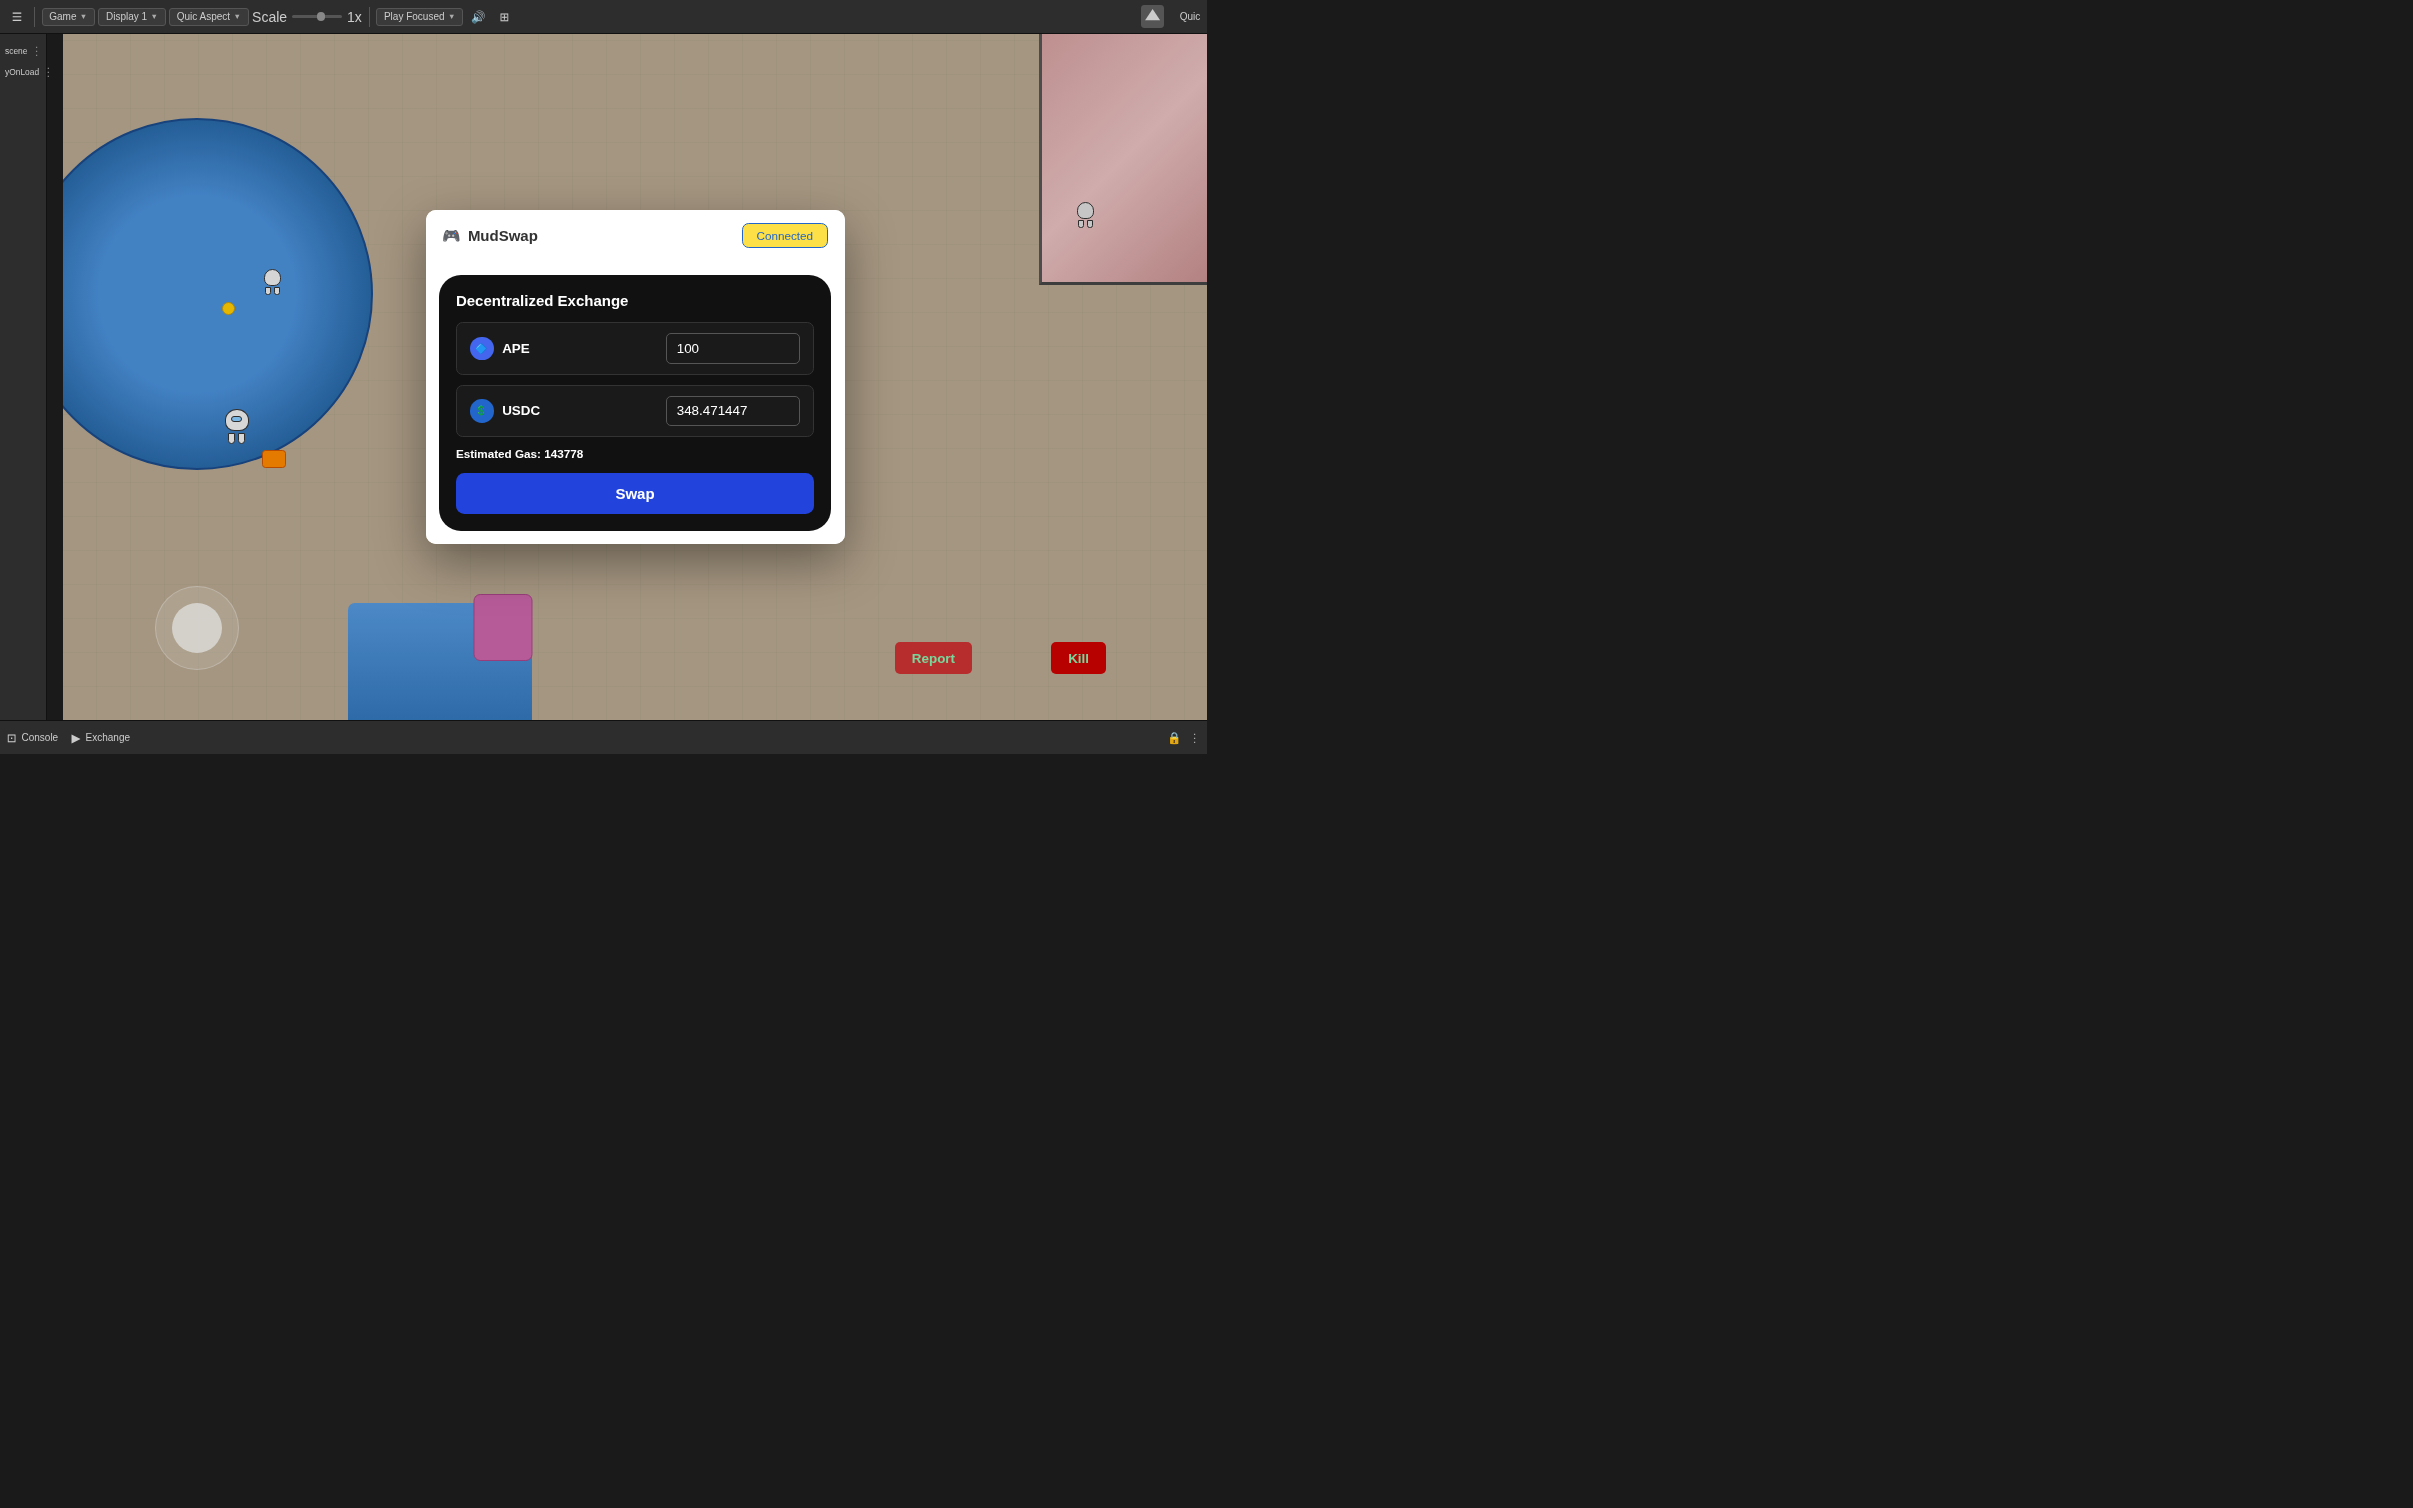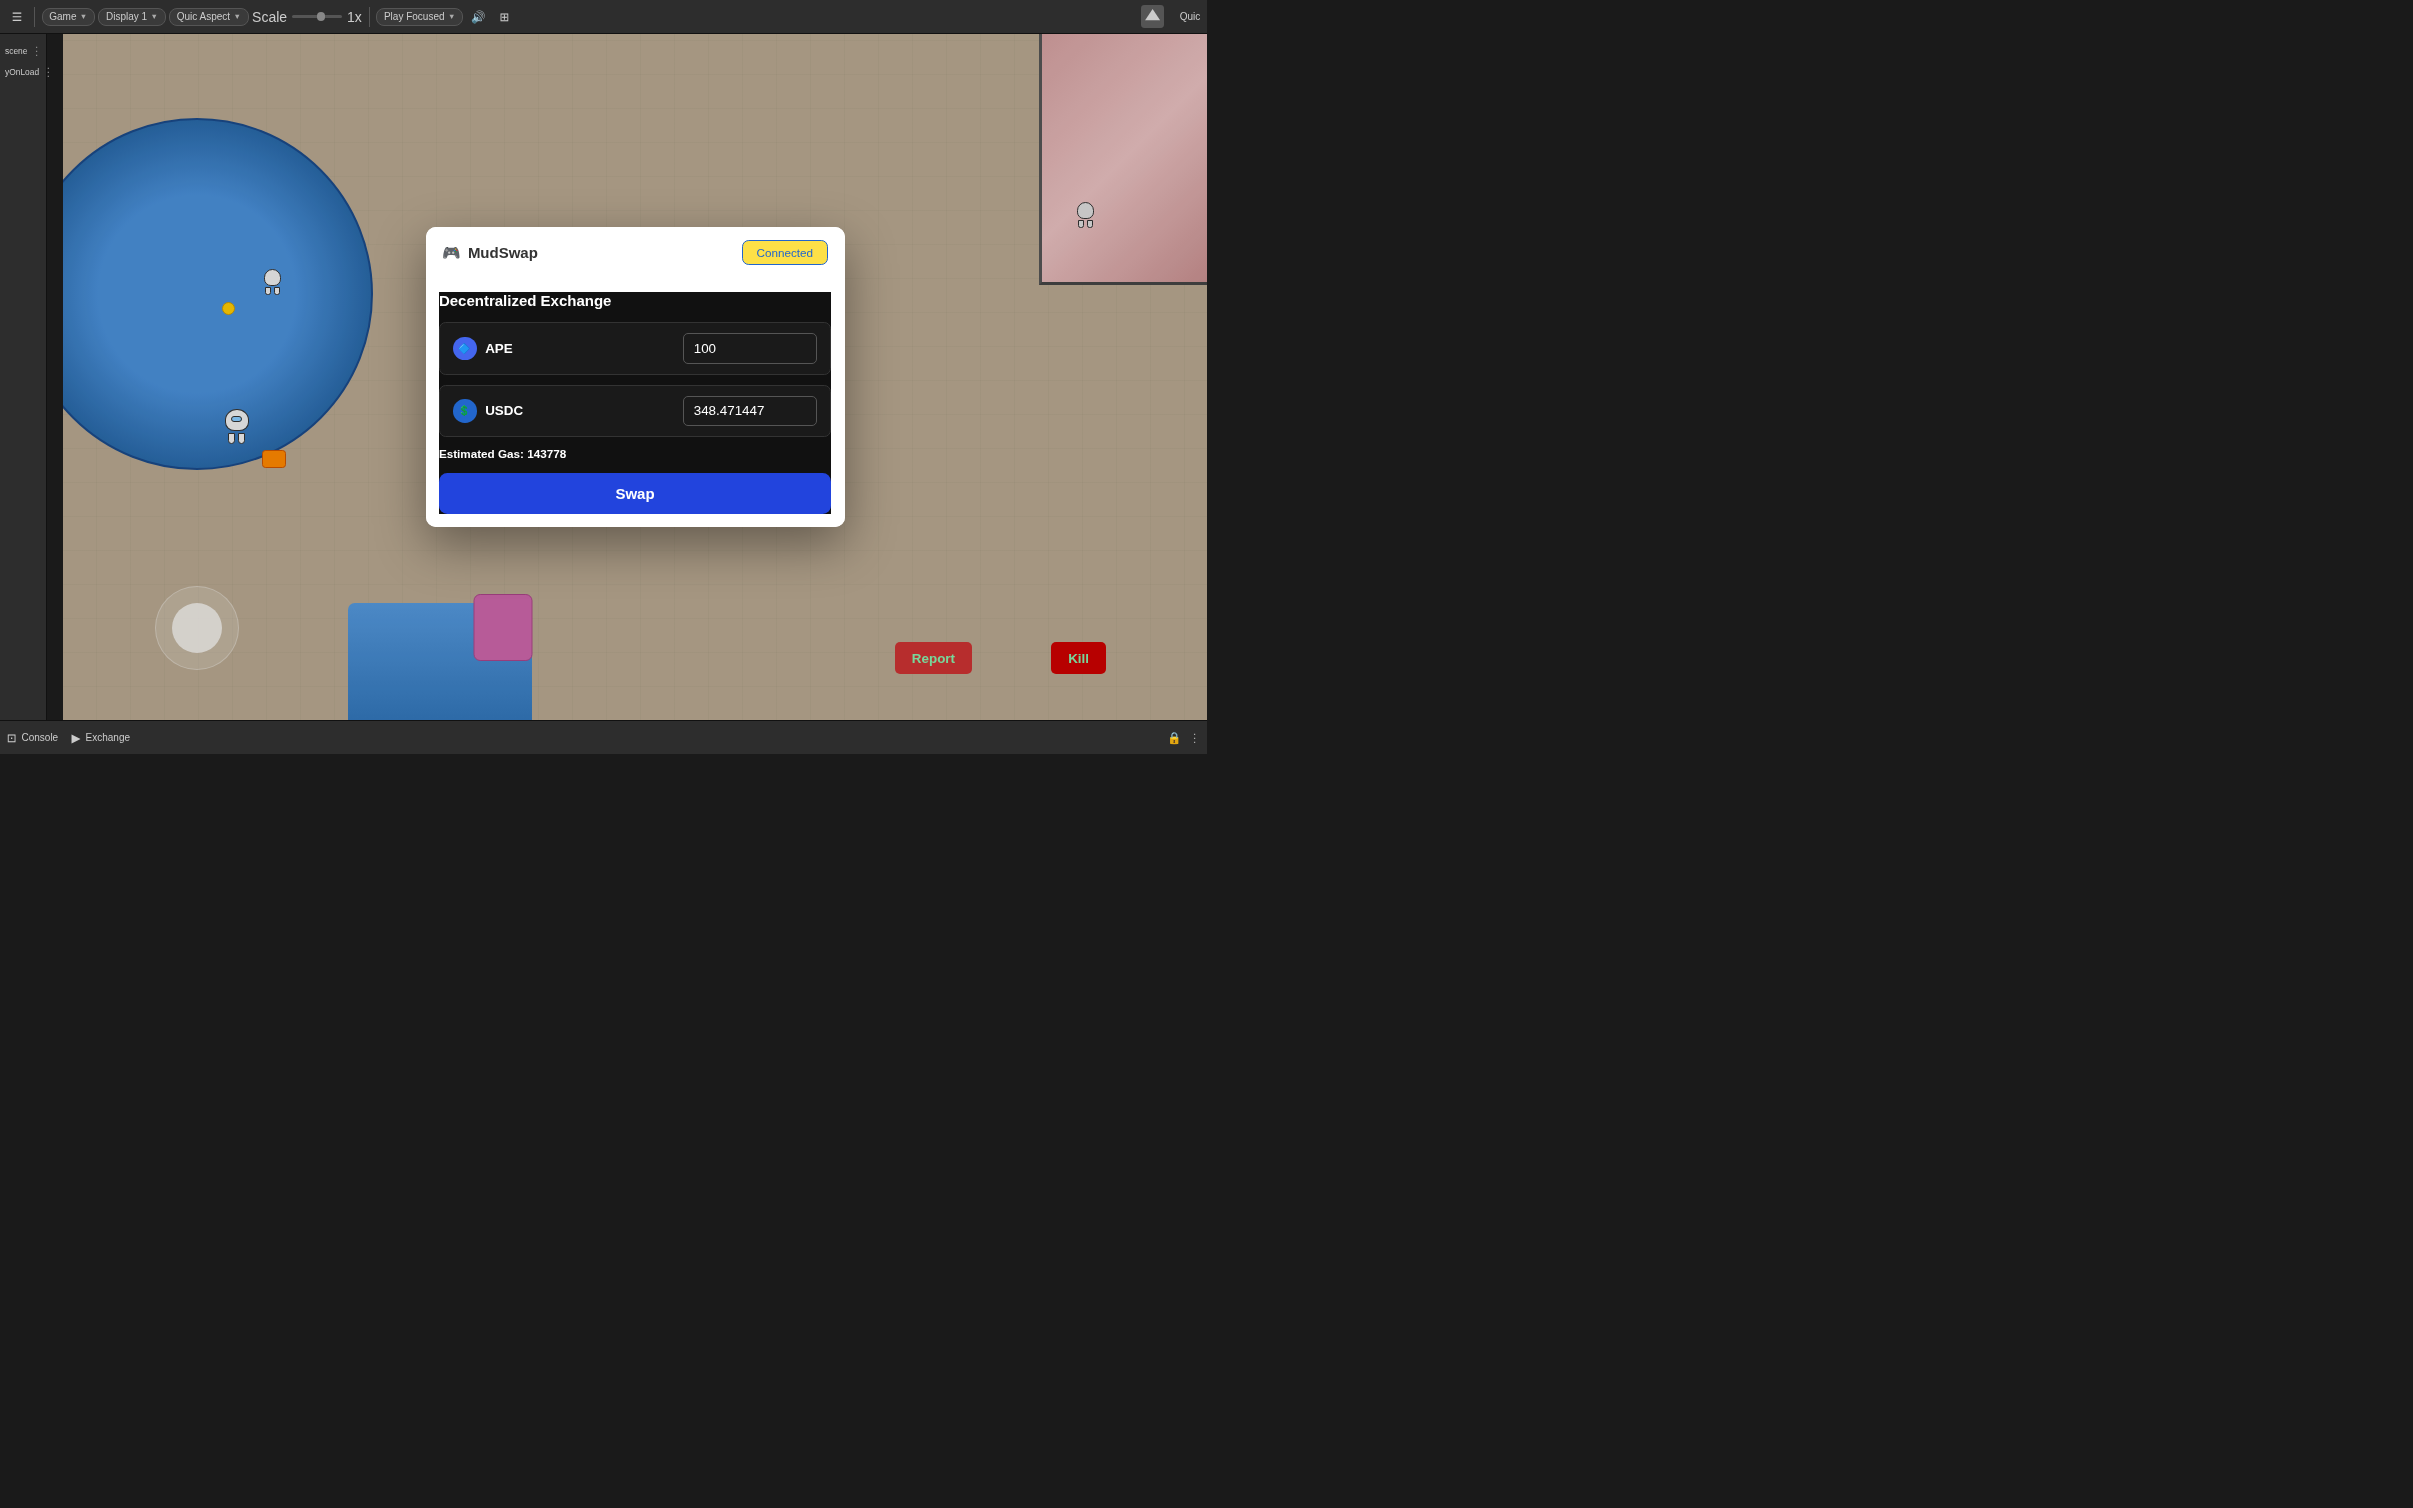--- a/index.html
+++ b/index.html
@@ -25,21 +25,21 @@
       z-index: 10;
     }
     .toolbar-section {
       display: flex;
       align-items: center;
       gap: 3.4px;
     }
     .toolbar-btn {
       background: #3a3a3a;
       border: 0.8px solid #555;
-      border-radius: 8px;
+      border-radius: 3px;
       color: #ccc;
       font-size: 10px;
       padding: 2.5px 6.7px;
       cursor: pointer;
       display: flex;
       align-items: center;
       gap: 3.4px;
       white-space: nowrap;
     }
     .toolbar-btn .arrow {
@@ -272,21 +272,22 @@
     }
 
     .modal-body {
       padding: 13.4px;
       background: white;
     }
 
     
     .dex-card {
       background: #111;
-      border-radius: 0;
+      border-radius: 22px;
+      padding: 17px;
     }
     .dex-title {
       color: white;
       font-size: 15px;
       font-weight: 700;
       margin-bottom: 13.4px;
     }
 
     
     .token-row {

